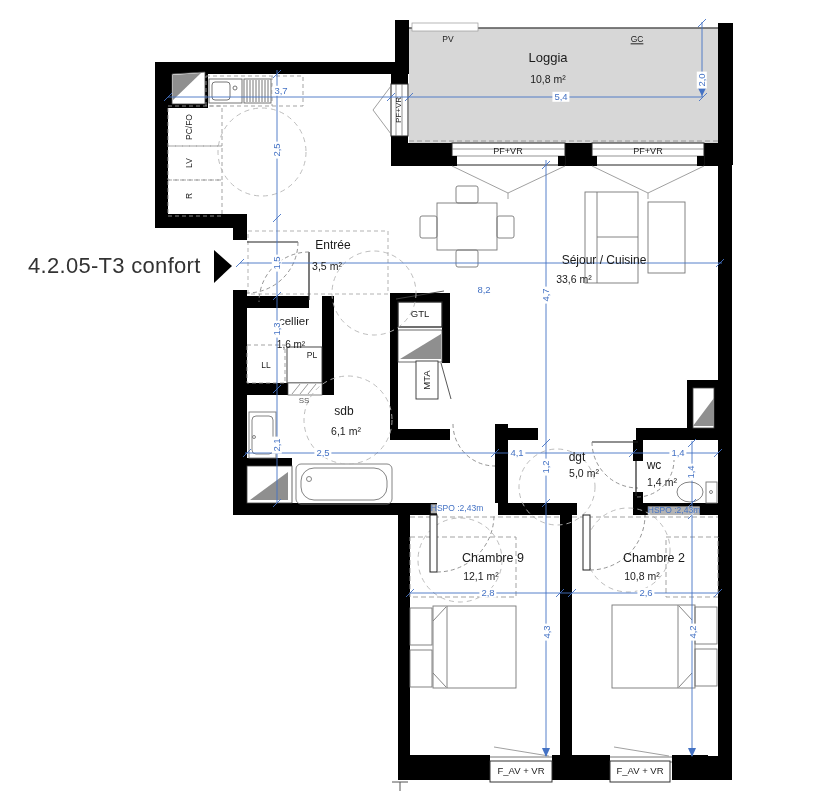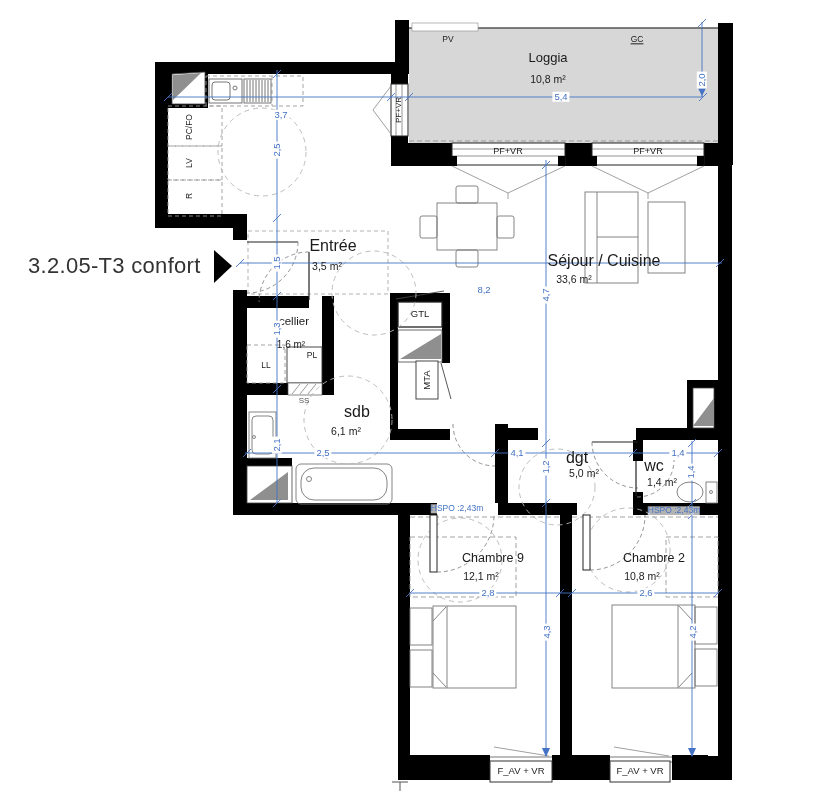--- a/index.html
+++ b/index.html
@@ -1,20 +1,20 @@
 <!DOCTYPE html>
 <html><head>
 <meta charset="utf-8">
 <style>
   html,body{margin:0;padding:0;background:#fff;font-family:"Liberation Sans",sans-serif;}
   .plan{position:relative;width:821px;height:800px;background:#fff;overflow:hidden;}
   .plan svg{position:absolute;left:0;top:0;}
   .lbl{position:absolute;transform:translate(-50%,-50%);white-space:nowrap;color:#1a1a1a;line-height:1.1;}
   .rot{transform:translate(-50%,-50%) rotate(-90deg);}
-  .room{font-size:16px;}
+  .room{font-size:12px;}
   .area{font-size:10.5px;}
   .ann{color:#222;font-size:8.5px;}
   .dim{color:#4472c4;background:#fff;font-size:9.5px;padding:0 2px;}
   .hspo{color:#4472c4;font-size:8.5px;background:rgba(255,255,255,.7);}
   .title{font-size:22px;color:#333;transform:translate(0,-50%);letter-spacing:.3px;}
   .winlbl{font-size:9px;color:#222;}
 </style>
 </head>
 <body>
 
@@ -248,37 +248,37 @@
     <polygon points="698,88 706,88 702,96" stroke="none"></polygon>
   </g>
 
   <g>
     <polygon points="214,250 232,266 214,283" fill="#000"></polygon>
     <line x1="392" y1="782" x2="408" y2="782" stroke="#555" stroke-width="1"></line>
     <line x1="400" y1="782" x2="400" y2="791" stroke="#555" stroke-width="1"></line>
   </g>
 </svg>
 
-  <div class="lbl title" style="left:28px;top:266px;">3.2.05-T3 confort</div>
+  <div class="lbl title" style="left:28px;top:266px;">4.2.05-T3 confort</div>
 
   <div class="lbl" style="left:548px;top:58px;font-size:13px;">Loggia</div>
   <div class="lbl area" style="left:548px;top:80px;">10,8 m²</div>
   <div class="lbl ann" style="left:448px;top:40px;">PV</div>
   <div class="lbl ann" style="left:637px;top:40px;text-decoration:underline;">GC</div>
 
   <div class="lbl room" style="left:333px;top:246px;">Entrée</div>
   <div class="lbl area" style="left:327px;top:267px;">3,5 m²</div>
 
   <div class="lbl room" style="left:604px;top:261px;">Séjour / Cuisine</div>
   <div class="lbl area" style="left:574px;top:280px;">33,6 m²</div>
 
   <div class="lbl" style="left:294px;top:321px;font-size:11.5px;">cellier</div>
   <div class="lbl" style="left:291px;top:344px;font-size:10px;">1,6 m²</div>
 
-  <div class="lbl room" style="left:357px;top:412px;text-align:right;">sdb</div>
+  <div class="lbl room" style="left:344px;top:412px;text-align:right;">sdb</div>
   <div class="lbl area" style="left:346px;top:432px;">6,1 m²</div>
 
   <div class="lbl room" style="left:577px;top:458px;">dgt</div>
   <div class="lbl area" style="left:584px;top:474px;">5,0 m²</div>
 
   <div class="lbl room" style="left:654px;top:466px;">wc</div>
   <div class="lbl area" style="left:662px;top:483px;">1,4 m²</div>
 
   <div class="lbl" style="left:493px;top:559px;font-size:12.5px;">Chambre 9</div>
   <div class="lbl area" style="left:481px;top:577px;">12,1 m²</div>
@@ -297,21 +297,21 @@
 
   <div class="lbl winlbl rot" style="left:399px;top:110px;font-size:8px;">PF+VR</div>
   <div class="lbl winlbl" style="left:508px;top:152px;">PF+VR</div>
   <div class="lbl winlbl" style="left:648px;top:152px;">PF+VR</div>
   <div class="lbl winlbl" style="left:521px;top:771px;font-size:9.5px;">F_AV + VR</div>
   <div class="lbl winlbl" style="left:640px;top:771px;font-size:9.5px;">F_AV + VR</div>
 
   <div class="lbl hspo" style="left:457px;top:509px;">HSPO :2,43m</div>
   <div class="lbl hspo" style="left:674px;top:511px;">HSPO :2,43m</div>
 
-  <div class="lbl dim" style="left:281px;top:115px;text-align:center;">3,7</div>
+  <div class="lbl dim" style="left:281px;top:91px;text-align:center;">3,7</div>
   <div class="lbl dim rot" style="left:277px;top:150px;">2,5</div>
   <div class="lbl dim rot" style="left:277px;top:263px;">1,5</div>
   <div class="lbl dim rot" style="left:277px;top:329px;">1,3</div>
   <div class="lbl dim rot" style="left:277px;top:445px;">2,1</div>
   <div class="lbl dim" style="left:484px;top:262px;margin-top:28px;">8,2</div>
   <div class="lbl dim" style="left:561px;top:97px;">5,4</div>
   <div class="lbl dim rot" style="left:702px;top:80px;">2,0</div>
   <div class="lbl dim rot" style="left:546px;top:295px;">4,7</div>
   <div class="lbl dim rot" style="left:546px;top:467px;">1,2</div>
   <div class="lbl dim rot" style="left:547px;top:632px;">4,3</div>

